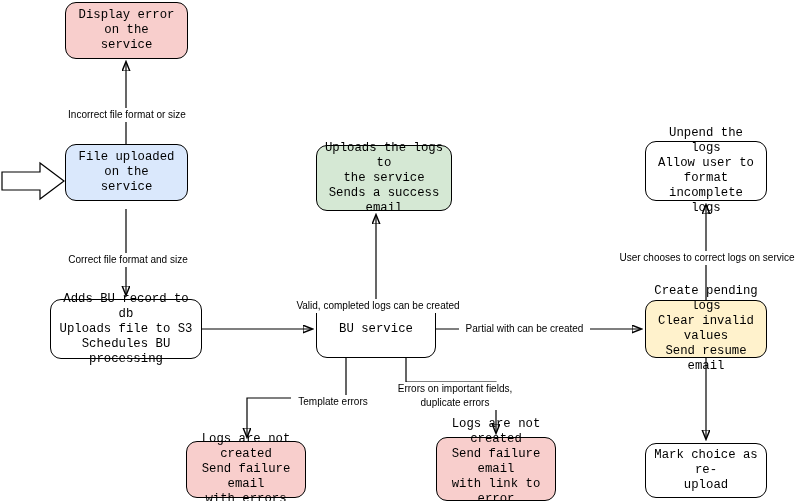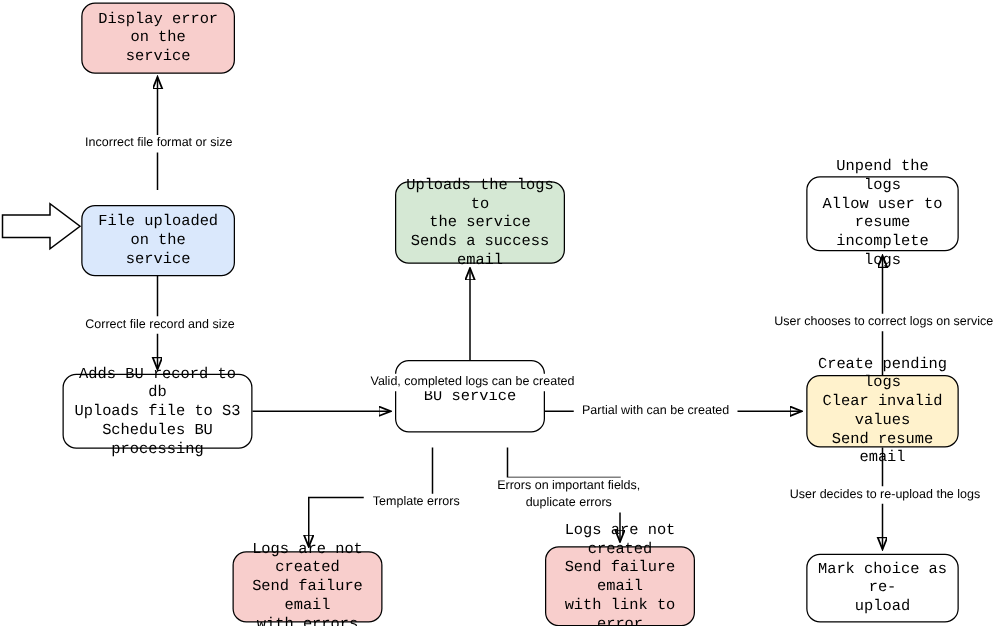--- a/index.html
+++ b/index.html
@@ -95,82 +95,81 @@
 
   <svg class="edges" viewBox="0 0 801 501">
     <path d="M2,172 L40,172 L40,163 L64,181 L40,199 L40,190 L2,190 z" fill="#7ea6d9" stroke="#000000" stroke-width="1.2"></path>
   </svg>
 
   <div class="node n-pink" style="left:65px; top:2px; width:123px; height:57px;">
     <span>Display error on the
 service</span>
   </div>
 
-  <div class="node n-blue" style="left:65px; top:164px; width:123px; height:57px;">
+  <div class="node n-blue" style="left:65px; top:144px; width:123px; height:57px;">
     <span>File uploaded on the
 service</span>
   </div>
 
   <div class="node n-white" style="left:50px; top:299px; width:152px; height:60px;">
     <span>Adds BU record to db
 Uploads file to S3
 Schedules BU processing</span>
   </div>
 
   <div class="node n-green" style="left:316px; top:145px; width:136px; height:66px;">
     <span>Uploads the logs to
 the service
 Sends a success
 email</span>
   </div>
 
-  <div class="node n-white" style="left:316px; top:288px; width:120px; height:58px;">
+  <div class="node n-white" style="left:316px; top:300px; width:120px; height:58px;">
     <span>BU service</span>
   </div>
 
   <div class="node n-pink" style="left:186px; top:441px; width:120px; height:57px;">
     <span>Logs are not created
 Send failure email
 with errors</span>
   </div>
 
   <div class="node n-pink" style="left:436px; top:437px; width:120px; height:64px;">
     <span>Logs are not created
 Send failure email
 with link to error
 summary</span>
   </div>
 
   <div class="node n-white" style="left:645px; top:141px; width:122px; height:60px;">
     <span>Unpend the logs
-Allow user to resume
+Allow user to format
 incomplete logs</span>
   </div>
 
   <div class="node n-yellow" style="left:645px; top:300px; width:122px; height:58px;">
     <span>Create pending logs
 Clear invalid values
 Send resume email</span>
   </div>
 
   <div class="node n-white" style="left:645px; top:443px; width:122px; height:55px;">
     <span>Mark choice as re-
 upload</span>
   </div>
 
   <div class="edge-label" style="left:60px; top:108px; width:130px;">Incorrect file format or size</div>
 
-  <div class="edge-label" style="left:60px; top:253px; width:132px;">Correct file record and size</div>
+  <div class="edge-label" style="left:60px; top:253px; width:132px;">Correct file format and size</div>
 
   <div class="edge-label" style="left:284px; top:251px; width:184px;margin-top:48px;">Valid, completed logs can be created</div>
 
   <div class="edge-label" style="left:459px; top:322px; width:127px;">Partial with can be created</div>
 
   <div class="edge-label" style="left:291px; top:395px; width:80px;">Template errors</div>
 
   <div class="edge-label" style="left:391px; top:382px; width:124px;">Errors on important fields,
 du­plicate errors</div>
 
   <div class="edge-label" style="left:609px; top:251px; width:192px;">User chooses to correct logs on service</div>
 
-  <div class="edge-label" style="left:620px; top:389px; width:172px;">User decides to re-upload the logs</div>
 
 </div>
 
 </body></html>

